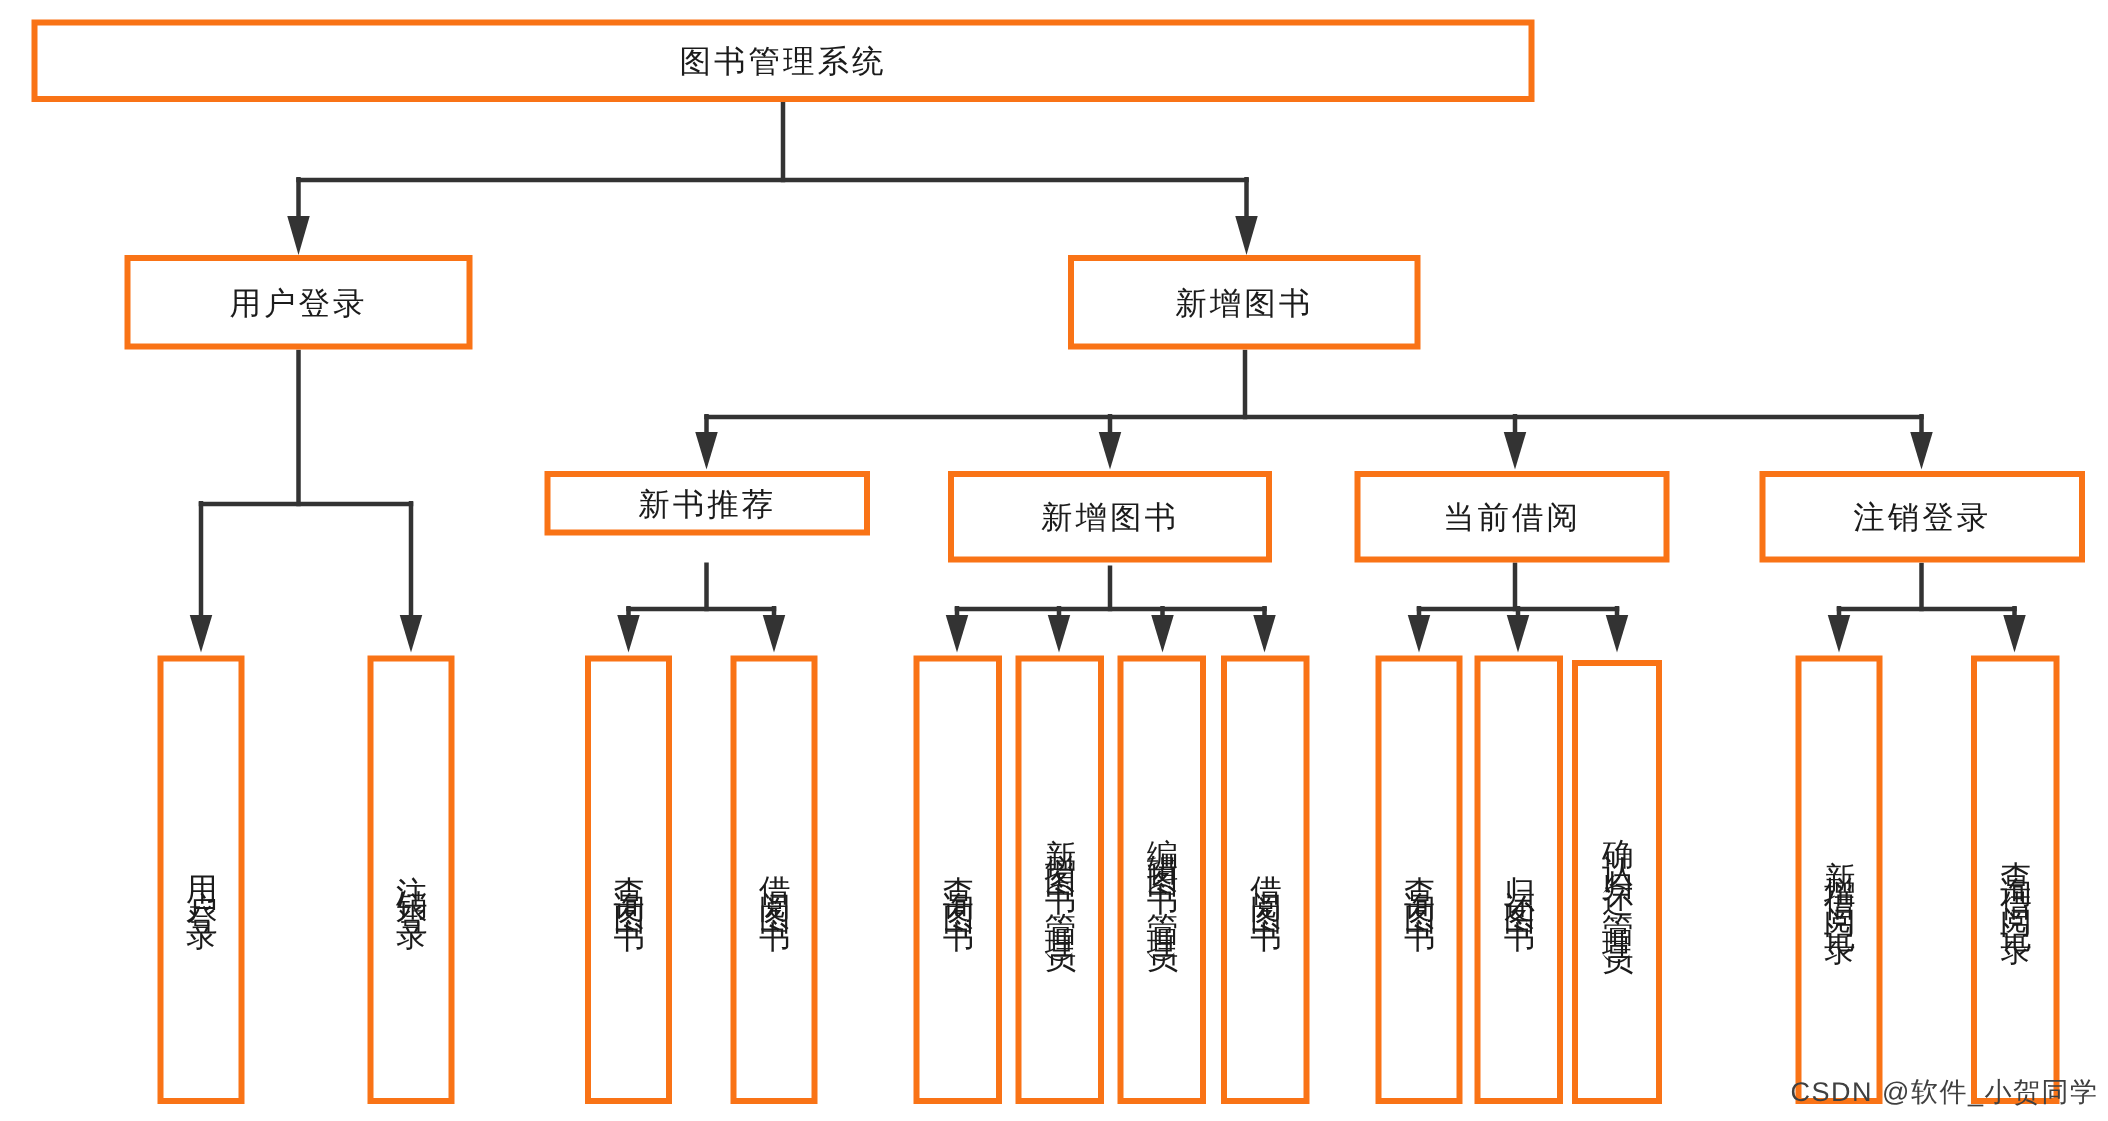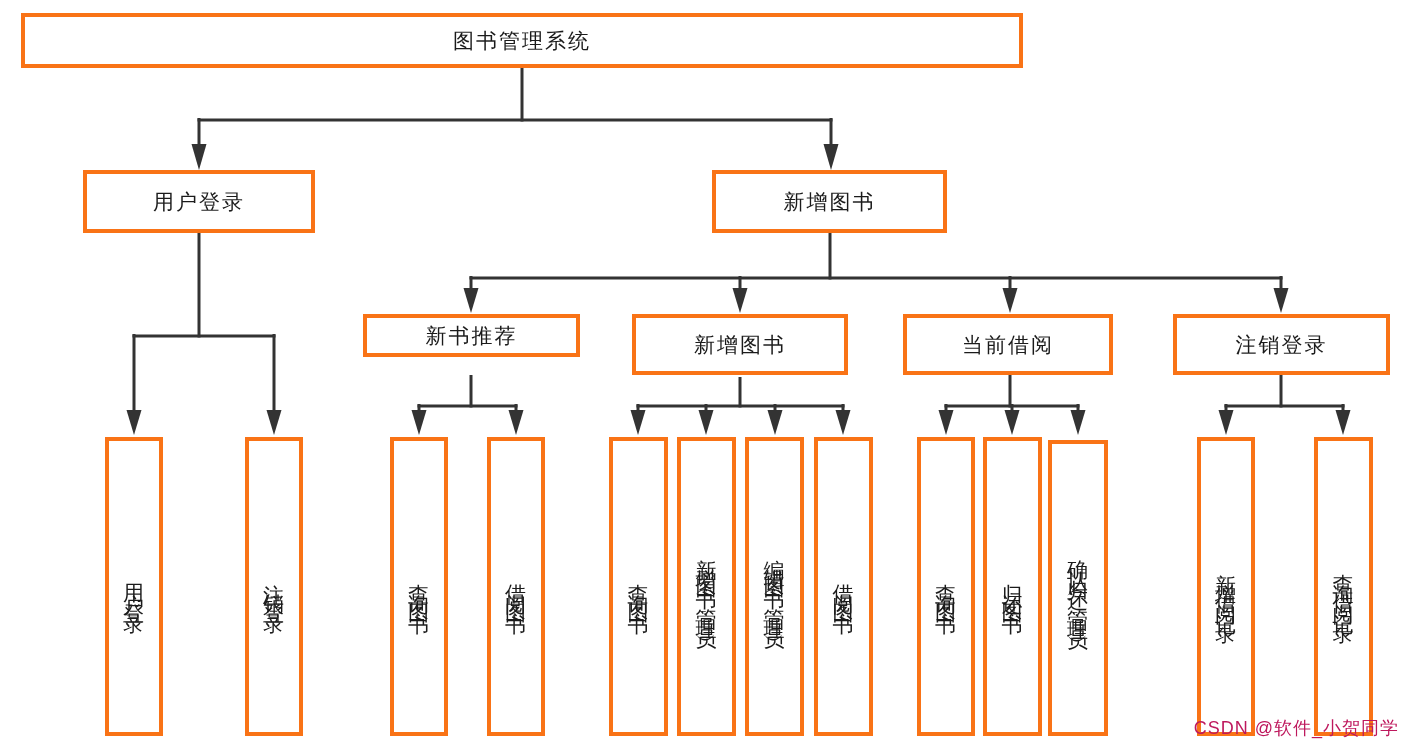--- a/index.html
+++ b/index.html
@@ -12,21 +12,21 @@
     position:absolute;box-sizing:border-box;background:#ffffff;
     border:4px solid #f97316;display:flex;align-items:center;justify-content:center;
   }
   .node.h span{font-size:21px;letter-spacing:2px;white-space:nowrap;}
   .node.v span{
     writing-mode:vertical-rl;text-orientation:mixed;
     font-size:21px;letter-spacing:10px;line-height:1;white-space:nowrap;
   }
   .watermark{
     position:absolute;right:6px;top:716px;font-size:18px;letter-spacing:1px;
-    color:#be185d;z-index:10;white-space:nowrap;
+    color:#404040;z-index:10;white-space:nowrap;
   }
 </style>
 </head>
 <body>
 
 <div class="canvas">
 
   <svg class="wires" viewBox="0 0 1405 747">
     <g stroke="#333333" stroke-width="3" fill="none">
 

